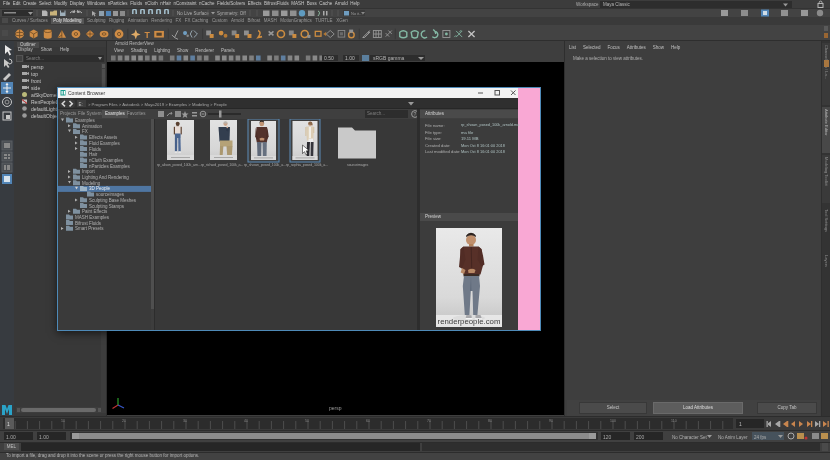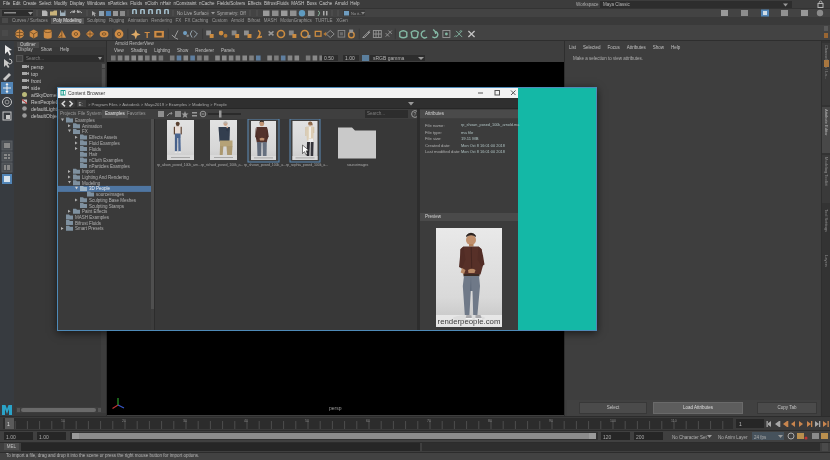--- a/index.html
+++ b/index.html
@@ -558,21 +558,21 @@
   <div class="abs" style="left:0;top:429.5px;width:830px;height:1px;background:#2c2c2c;"></div>
   <div class="abs" style="left:0;top:441.5px;width:830px;height:1px;background:#2c2c2c;"></div>
   <div class="abs" style="left:0;top:451.5px;width:830px;height:1px;background:#2c2c2c;"></div>
 
   <div class="abs" style="left:824px;top:26px;width:4px;height:5px;background:#5a5a5a;"></div>
   <div class="abs" style="left:824px;top:33px;width:4px;height:5px;background:#996633;"></div>
 
   <div class="abs" style="left:2px;top:18px;width:6px;height:5px;background:#4a4a4a;"></div>
   <div class="abs" style="left:2px;top:30px;width:6px;height:6px;background:#4a4a4a;"></div>
 
-  <div class="abs" style="left:57px;top:87px;width:540px;height:244px;background:#14b8a6;border:1px solid #4e8ab8;box-sizing:border-box;box-shadow:0 2px 8px rgba(0,0,0,0.6);" id="cbrowser">
+  <div class="abs" style="left:57px;top:87px;width:484px;height:244px;background:#f9a8d4;border:1px solid #4e8ab8;box-sizing:border-box;box-shadow:0 2px 8px rgba(0,0,0,0.6);" id="cbrowser">
 
     <div class="abs" style="left:0;top:0;width:460px;height:10px;background:#f2f2f2;">
       <svg width="460" height="10" style="position:absolute;left:0;top:0;">
         <rect x="2.5" y="2" width="5" height="5.5" fill="#1a9e8f"></rect>
         <rect x="3.5" y="3" width="1.2" height="3.5" fill="#fff"></rect>
         <rect x="5.8" y="3" width="1.2" height="3.5" fill="#fff"></rect>
         <text x="10" y="7" font-size="5" fill="#333">Content Browser</text>
         <line x1="420" y1="5" x2="425" y2="5" stroke="#555"></line>
         <rect x="437" y="2.5" width="4.5" height="4.5" fill="none" stroke="#555"></rect>
         <path d="M453 2.5 l4.5 4.5 m0 -4.5 l-4.5 4.5" stroke="#555"></path>

